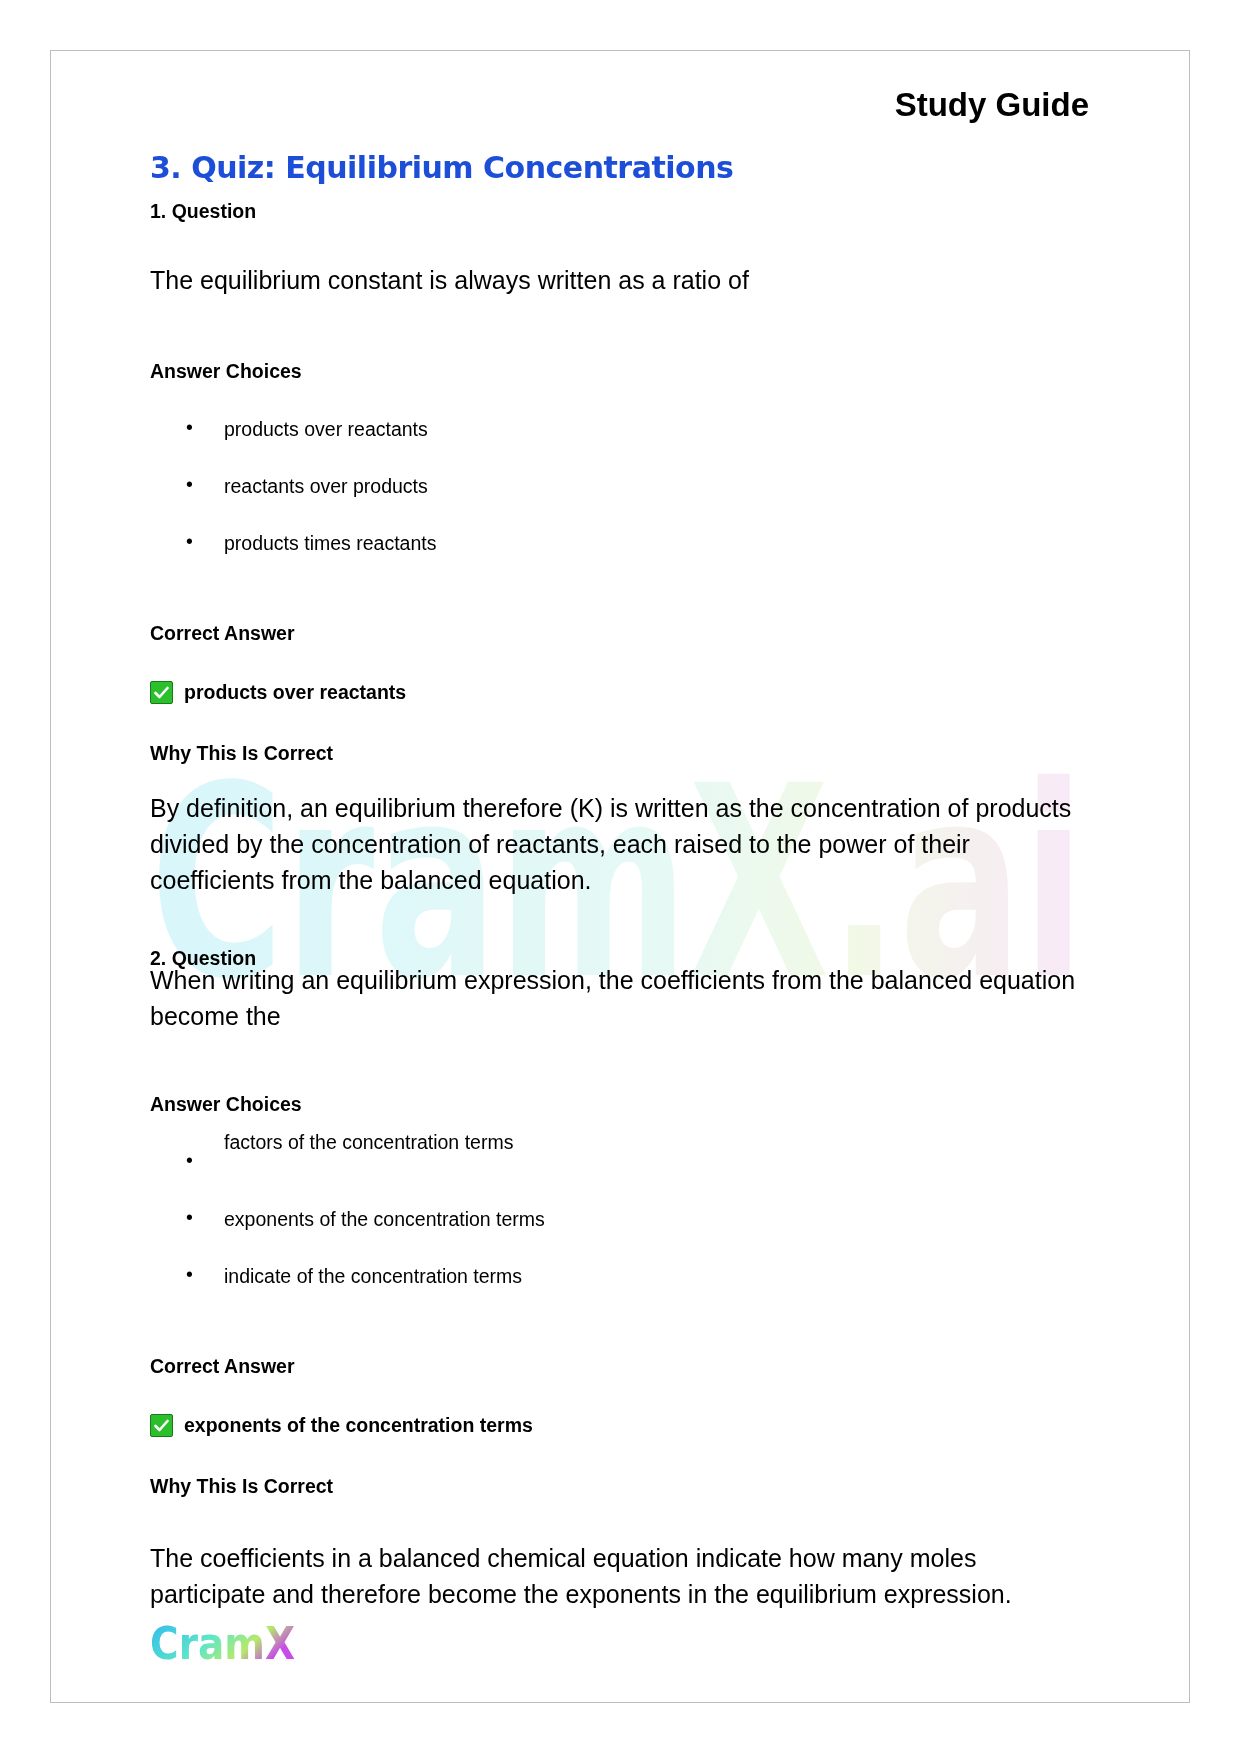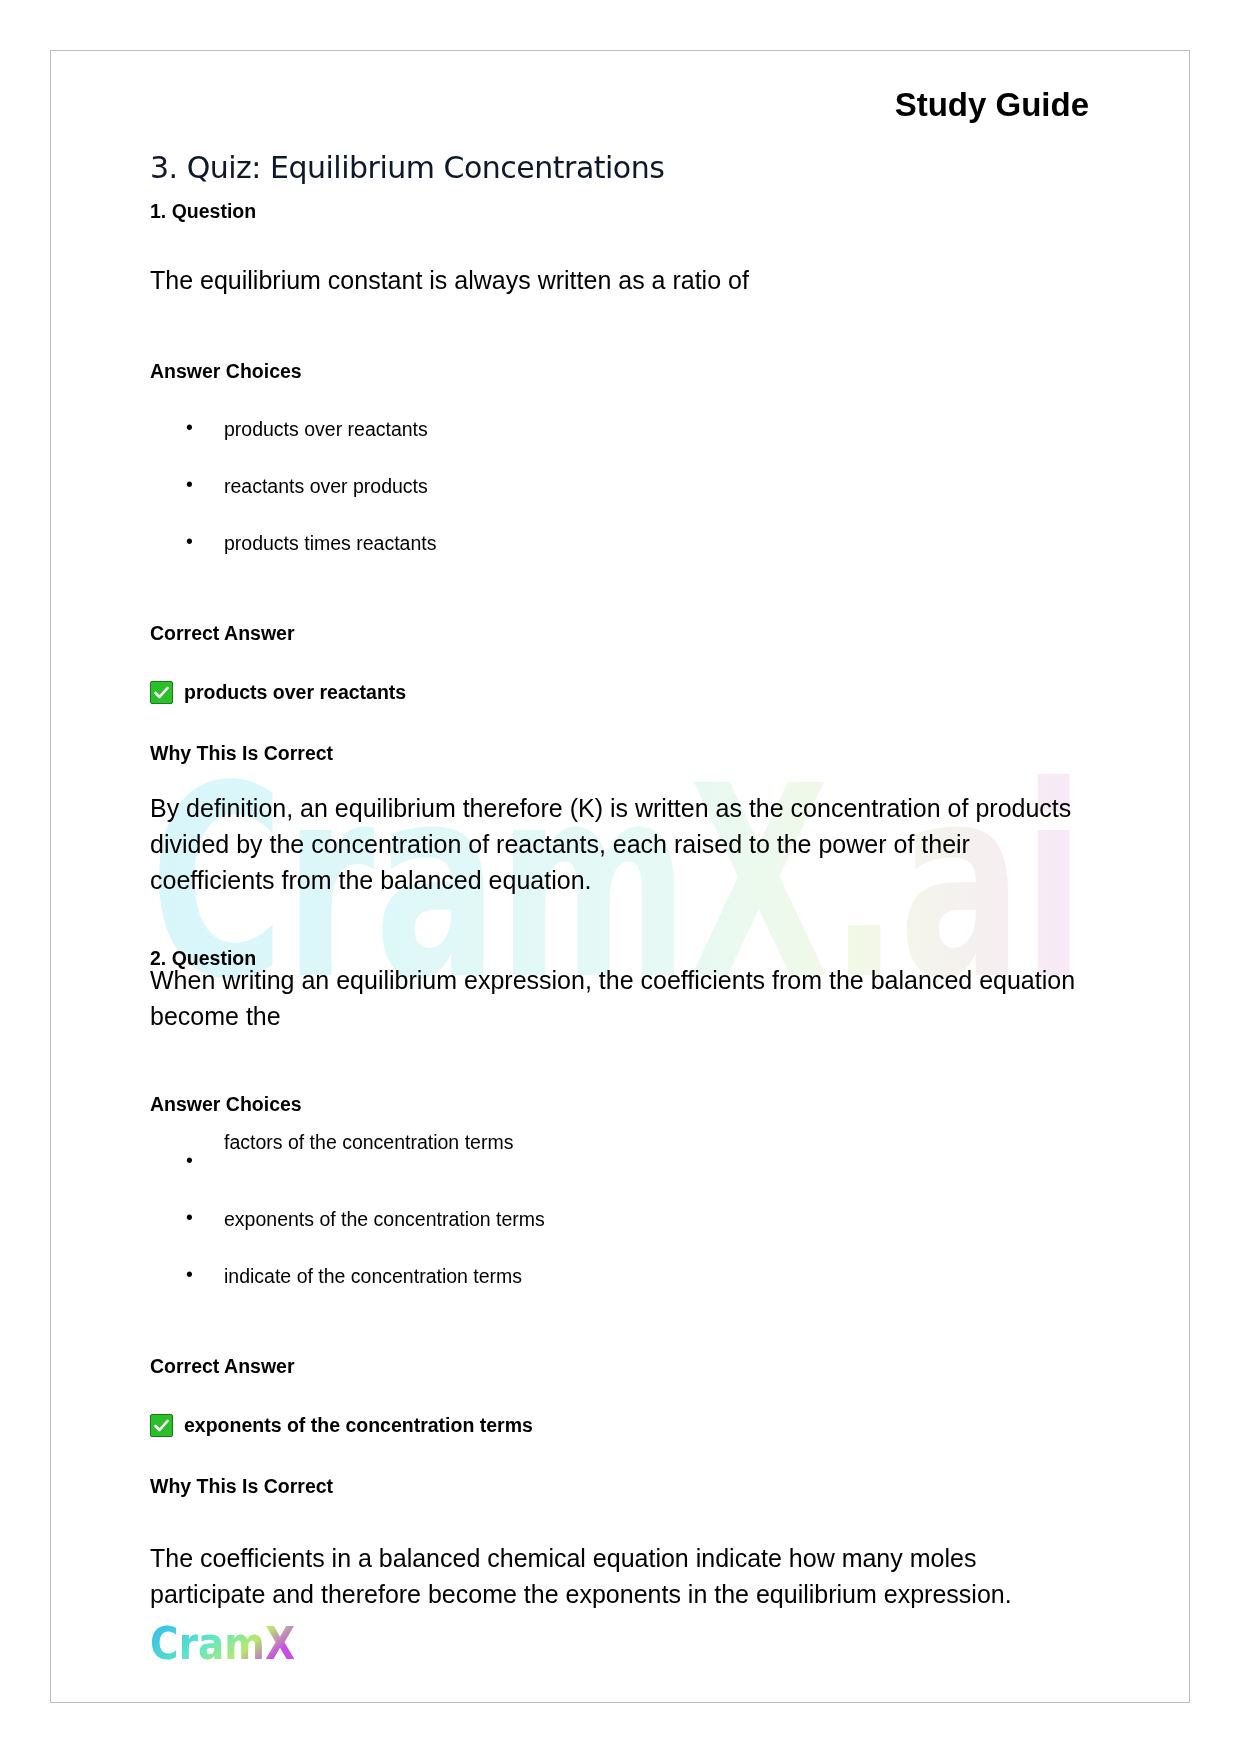--- a/index.html
+++ b/index.html
@@ -3,22 +3,22 @@
 <meta charset="utf-8">
 <style>
   html, body { margin:0; padding:0; background:#ffffff; }
   body { width:1241px; height:1754px; position:relative; overflow:hidden;
          font-family:"Liberation Sans", sans-serif; color:#000; }
   .frame { position:absolute; left:50px; top:50px; width:1140px; height:1653px;
            border:1px solid #bdbdbd; box-sizing:border-box; }
   .watermark { position:absolute; left:150px; top:760px; width:940px; height:240px;
                pointer-events:none; opacity:1; }
   .doc-header { position:absolute; right:152px; top:86px; font-weight:bold; font-size:33px;margin-left:32px; }
-  .section-title { position:absolute; left:150px; top:150px; font-size:30px; color:#0f172a;
-                   font-family:"DejaVu Sans", sans-serif; font-weight:normal; letter-spacing:-0.5px; }
+  .section-title { position:absolute; left:150px; top:150px; font-size:30px; color:#1d4ed8;
+                   font-family:"DejaVu Sans", sans-serif; font-weight:bold; letter-spacing:-0.5px; }
   .el { position:absolute; left:150px; }
   .label { font-weight:bold; font-size:19.5px; }
   .text { font-size:25px; line-height:36px; width:930px; }
   .bullet { position:absolute; left:186px; font-size:19.5px; }
   .bullet-text { position:absolute; left:224px; font-size:19.5px; }
   .correct { position:absolute; left:150px; font-weight:bold; font-size:19.5px; display:flex; align-items:center; }
   .check { width:23px; height:23px; background:#2bc02b; border:1.5px solid #1a7a1a; box-sizing:border-box;
            display:inline-flex; align-items:center; justify-content:center; margin-right:11px; border-radius:2px; }
   .logo { position:absolute; left:150px; top:1617px; }
 </style>

